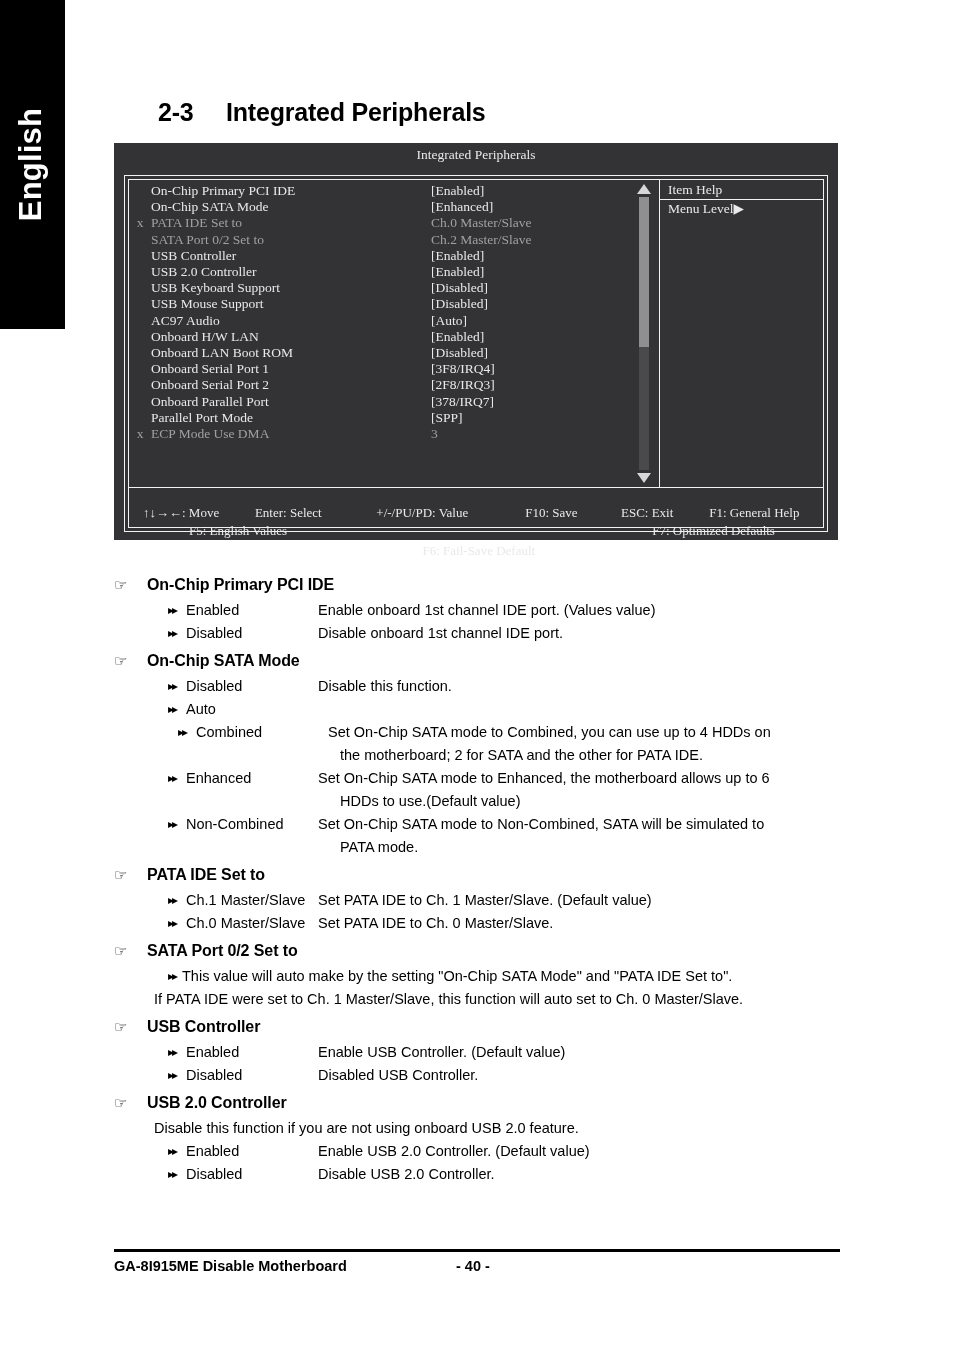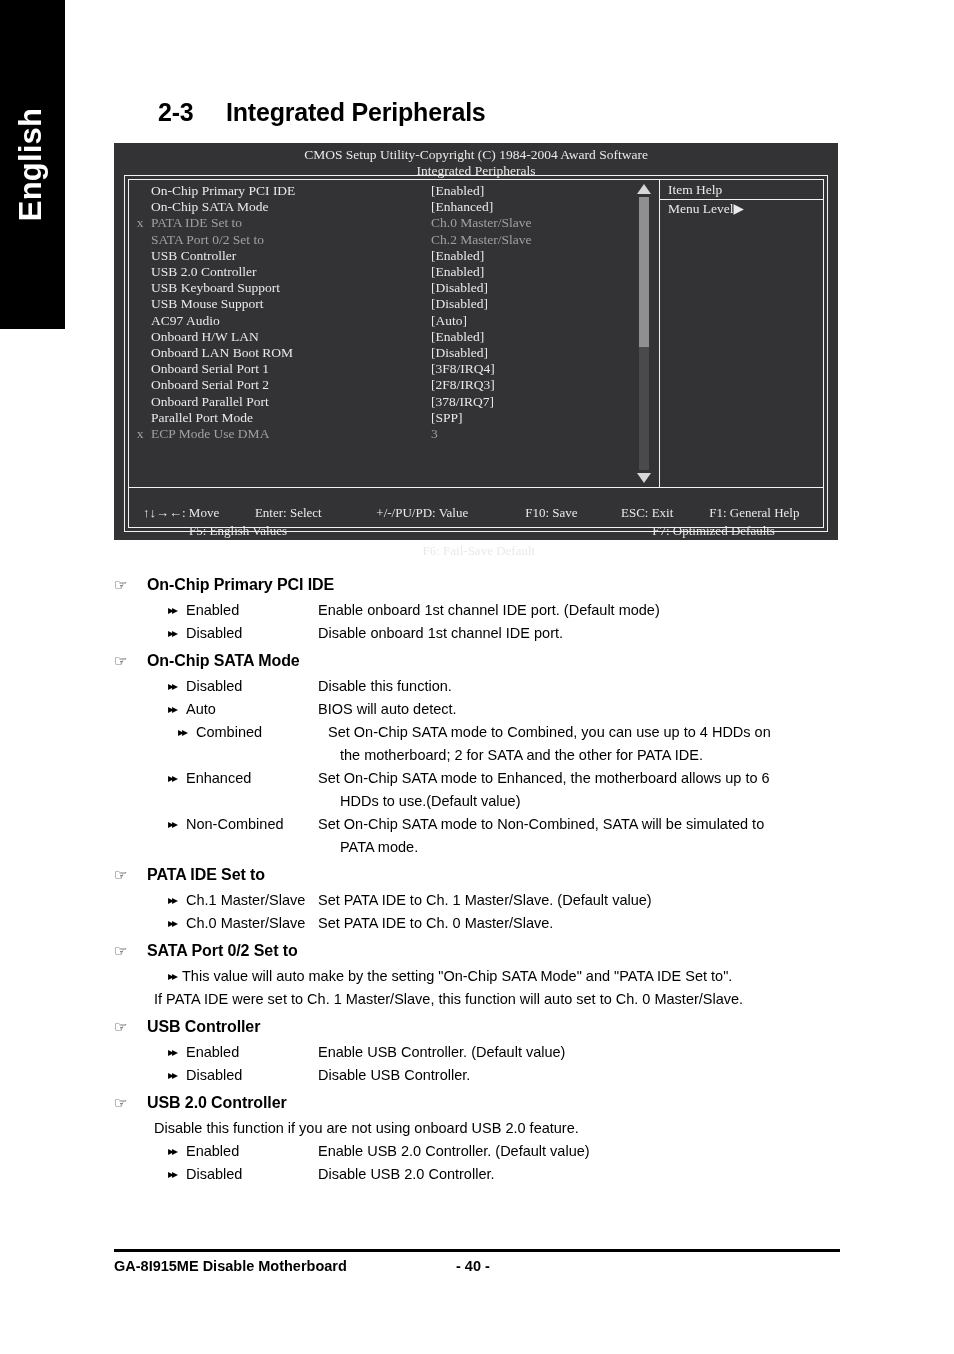--- a/index.html
+++ b/index.html
@@ -309,21 +309,20 @@
 
 <div class="page">
 
   <h1 class="section-title">
     <span class="num">2-3</span><span class="htxt">Integrated Peripherals</span>
   </h1>
 
   <div class="bios">
 
     <div class="bios-header">
-      <div>CMOS Setup Utility-Copyright (C) 1984-2004 Award Software</div>
       <div>Integrated Peripherals</div>
     </div>
 
     <div class="bios-outer">
       <div class="bios-inner">
 
         <div class="bios-body">
 
           <div class="bios-list" id="bios-list">
               <div class="bios-row">
@@ -444,42 +443,41 @@
 
   <div class="desc" id="desc-root">
       <div class="blk">
         <div class="head">
           <span class="hand">☞</span>
           <span class="htxt">On-Chip Primary PCI IDE</span>
         </div>
         <div class="opt">
           <span class="bullet">▸▸</span>
           <span class="label">Enabled</span>
-          <span class="text">Enable onboard 1st channel IDE port. (Default mode)</span>
+          <span class="text">Enable onboard 1st channel IDE port. (Values value)</span>
         </div>
         <div class="opt">
           <span class="bullet">▸▸</span>
           <span class="label">Disabled</span>
           <span class="text">Disable onboard 1st channel IDE port.</span>
         </div>
       </div>
       <div class="blk">
         <div class="head">
           <span class="hand">☞</span>
           <span class="htxt">On-Chip SATA Mode</span>
         </div>
         <div class="opt">
           <span class="bullet">▸▸</span>
           <span class="label">Disabled</span>
           <span class="text">Disable this function.</span>
         </div>
         <div class="opt">
           <span class="bullet">▸▸</span>
           <span class="label">Auto</span>
-          <span class="text">BIOS will auto detect.</span>
         </div>
         <div class="opt indent">
           <span class="bullet">▸▸</span>
           <span class="label">Combined</span>
           <span class="text">Set On-Chip SATA mode to Combined, you can use up to 4 HDDs on</span>
         </div>
         <div class="cont2">the motherboard; 2 for SATA and the other for PATA IDE.</div>
         <div class="opt">
           <span class="bullet">▸▸</span>
           <span class="label">Enhanced</span>
@@ -526,21 +524,21 @@
           <span class="htxt">USB Controller</span>
         </div>
         <div class="opt">
           <span class="bullet">▸▸</span>
           <span class="label">Enabled</span>
           <span class="text">Enable USB Controller. (Default value)</span>
         </div>
         <div class="opt">
           <span class="bullet">▸▸</span>
           <span class="label">Disabled</span>
-          <span class="text">Disable USB Controller.</span>
+          <span class="text">Disabled USB Controller.</span>
         </div>
       </div>
       <div class="blk">
         <div class="head">
           <span class="hand">☞</span>
           <span class="htxt">USB 2.0 Controller</span>
         </div>
         <div class="plain">Disable this function if you are not using onboard USB 2.0 feature.</div>
         <div class="opt">
           <span class="bullet">▸▸</span>

